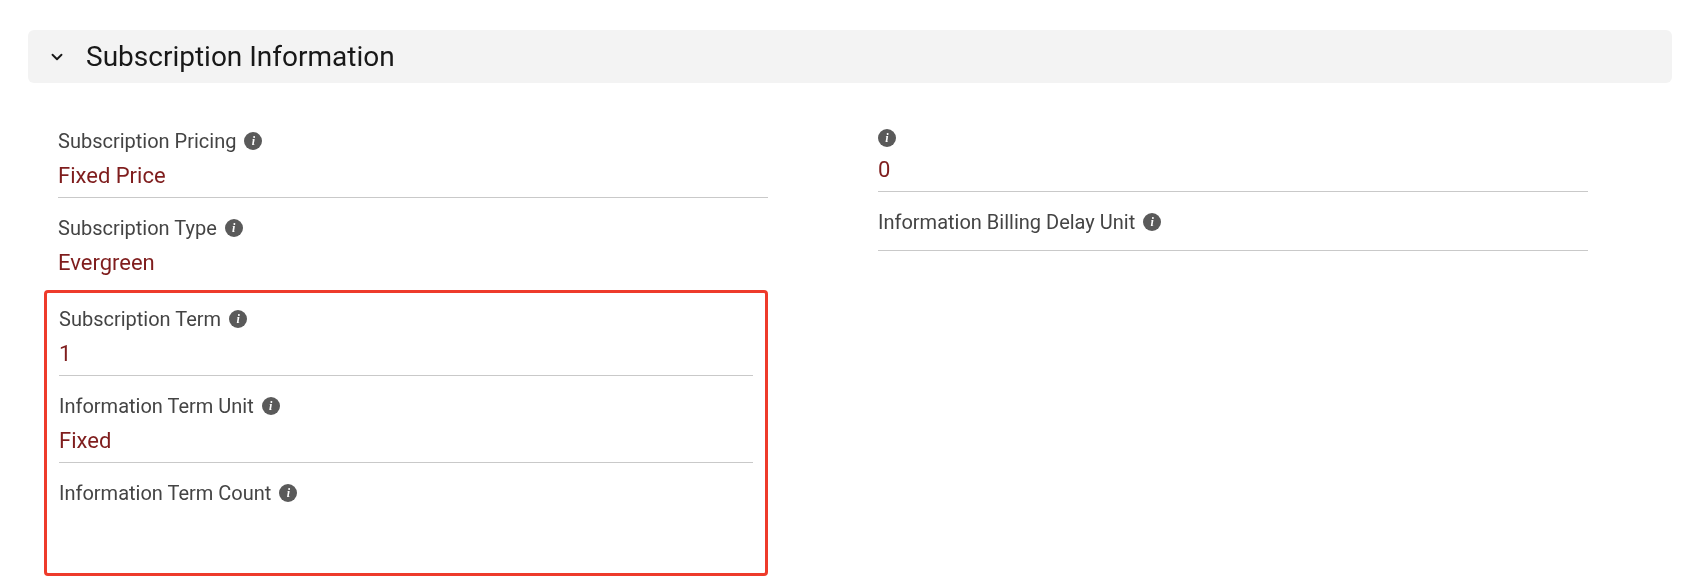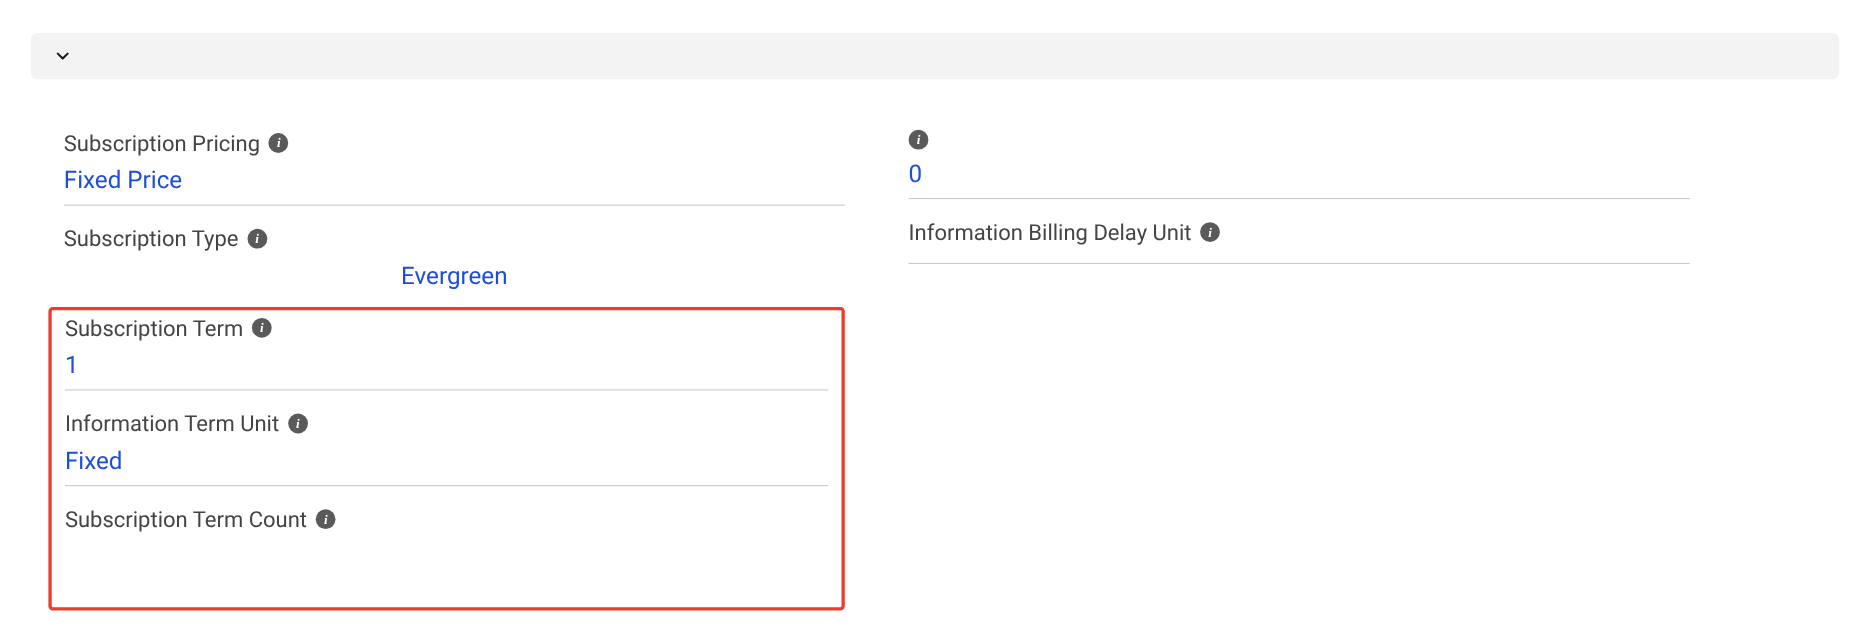--- a/index.html
+++ b/index.html
@@ -26,21 +26,21 @@
       width: 22px;
       height: 22px;
     }
     .section-header h2 {
       font-size: 28px;
       font-weight: 400;
       color: #181818;
     }
     .columns {
       display: flex;
-      gap: 58px;
+      gap: 110px;
       padding-left: 30px;
       align-items: flex-start;
     }
     .col {
       flex: 0 0 710px;
       max-width: 710px;
     }
     .field {
       padding-top: 18px;
       border-bottom: 1px solid #c9c9c9;
@@ -49,24 +49,24 @@
     .field-label {
       display: flex;
       align-items: center;
       font-size: 20px;
       color: #444;
       margin-bottom: 10px;
       gap: 8px;
     }
     .field-value {
       font-size: 22px;
-      color: #1d4ed8;
+      color: #7f1d1d;
       min-height: 28px;
     }
-    .field.no-divider { border-bottom: none; text-align: center; }
+    .field.no-divider { border-bottom: none; }
     .info-icon {
       display: inline-flex;
       align-items: center;
       justify-content: center;
       width: 18px;
       height: 18px;
       border-radius: 50%;
       background: #5a5a5a;
       color: #fff;
       font-family: Georgia, serif;
@@ -76,32 +76,33 @@
       line-height: 1;
       cursor: help;
     }
     .highlight-box {
       border: 3px solid #ee3b2b;
       border-radius: 4px;
       padding: 0 12px 24px 12px;
       margin-left: -14px;
       margin-top: 6px;
     }
-    .highlight-box .field:first-child { padding-top: 4px; }
+    .highlight-box .field:first-child { padding-top: 14px; }
     .highlight-box .field:last-child { border-bottom: none; }
   </style>
 </head>
 <body>
 
 <div class="section-header">
   <span class="chev">
     <svg width="18" height="18" viewBox="0 0 24 24" fill="none" stroke="#181818" stroke-width="2.5" stroke-linecap="round" stroke-linejoin="round">
         <polyline points="6 9 12 15 18 9"></polyline>
       </svg>
   </span>
+  <h2>Subscription Information</h2>
 </div>
 
 <div class="columns">
 
   <div class="col">
 
     <div class="field">
       <div class="field-label">
         <span>Subscription Pricing</span>
         <span class="info-icon">i</span>
@@ -130,21 +131,21 @@
       <div class="field">
         <div class="field-label">
           <span>Information Term Unit</span>
           <span class="info-icon">i</span>
         </div>
         <div class="field-value">Fixed</div>
       </div>
 
       <div class="field">
         <div class="field-label">
-          <span>Subscription Term Count</span>
+          <span>Information Term Count</span>
           <span class="info-icon">i</span>
         </div>
         <div class="field-value"></div>
       </div>
 
     </div>
   </div>
 
   <div class="col">
 

